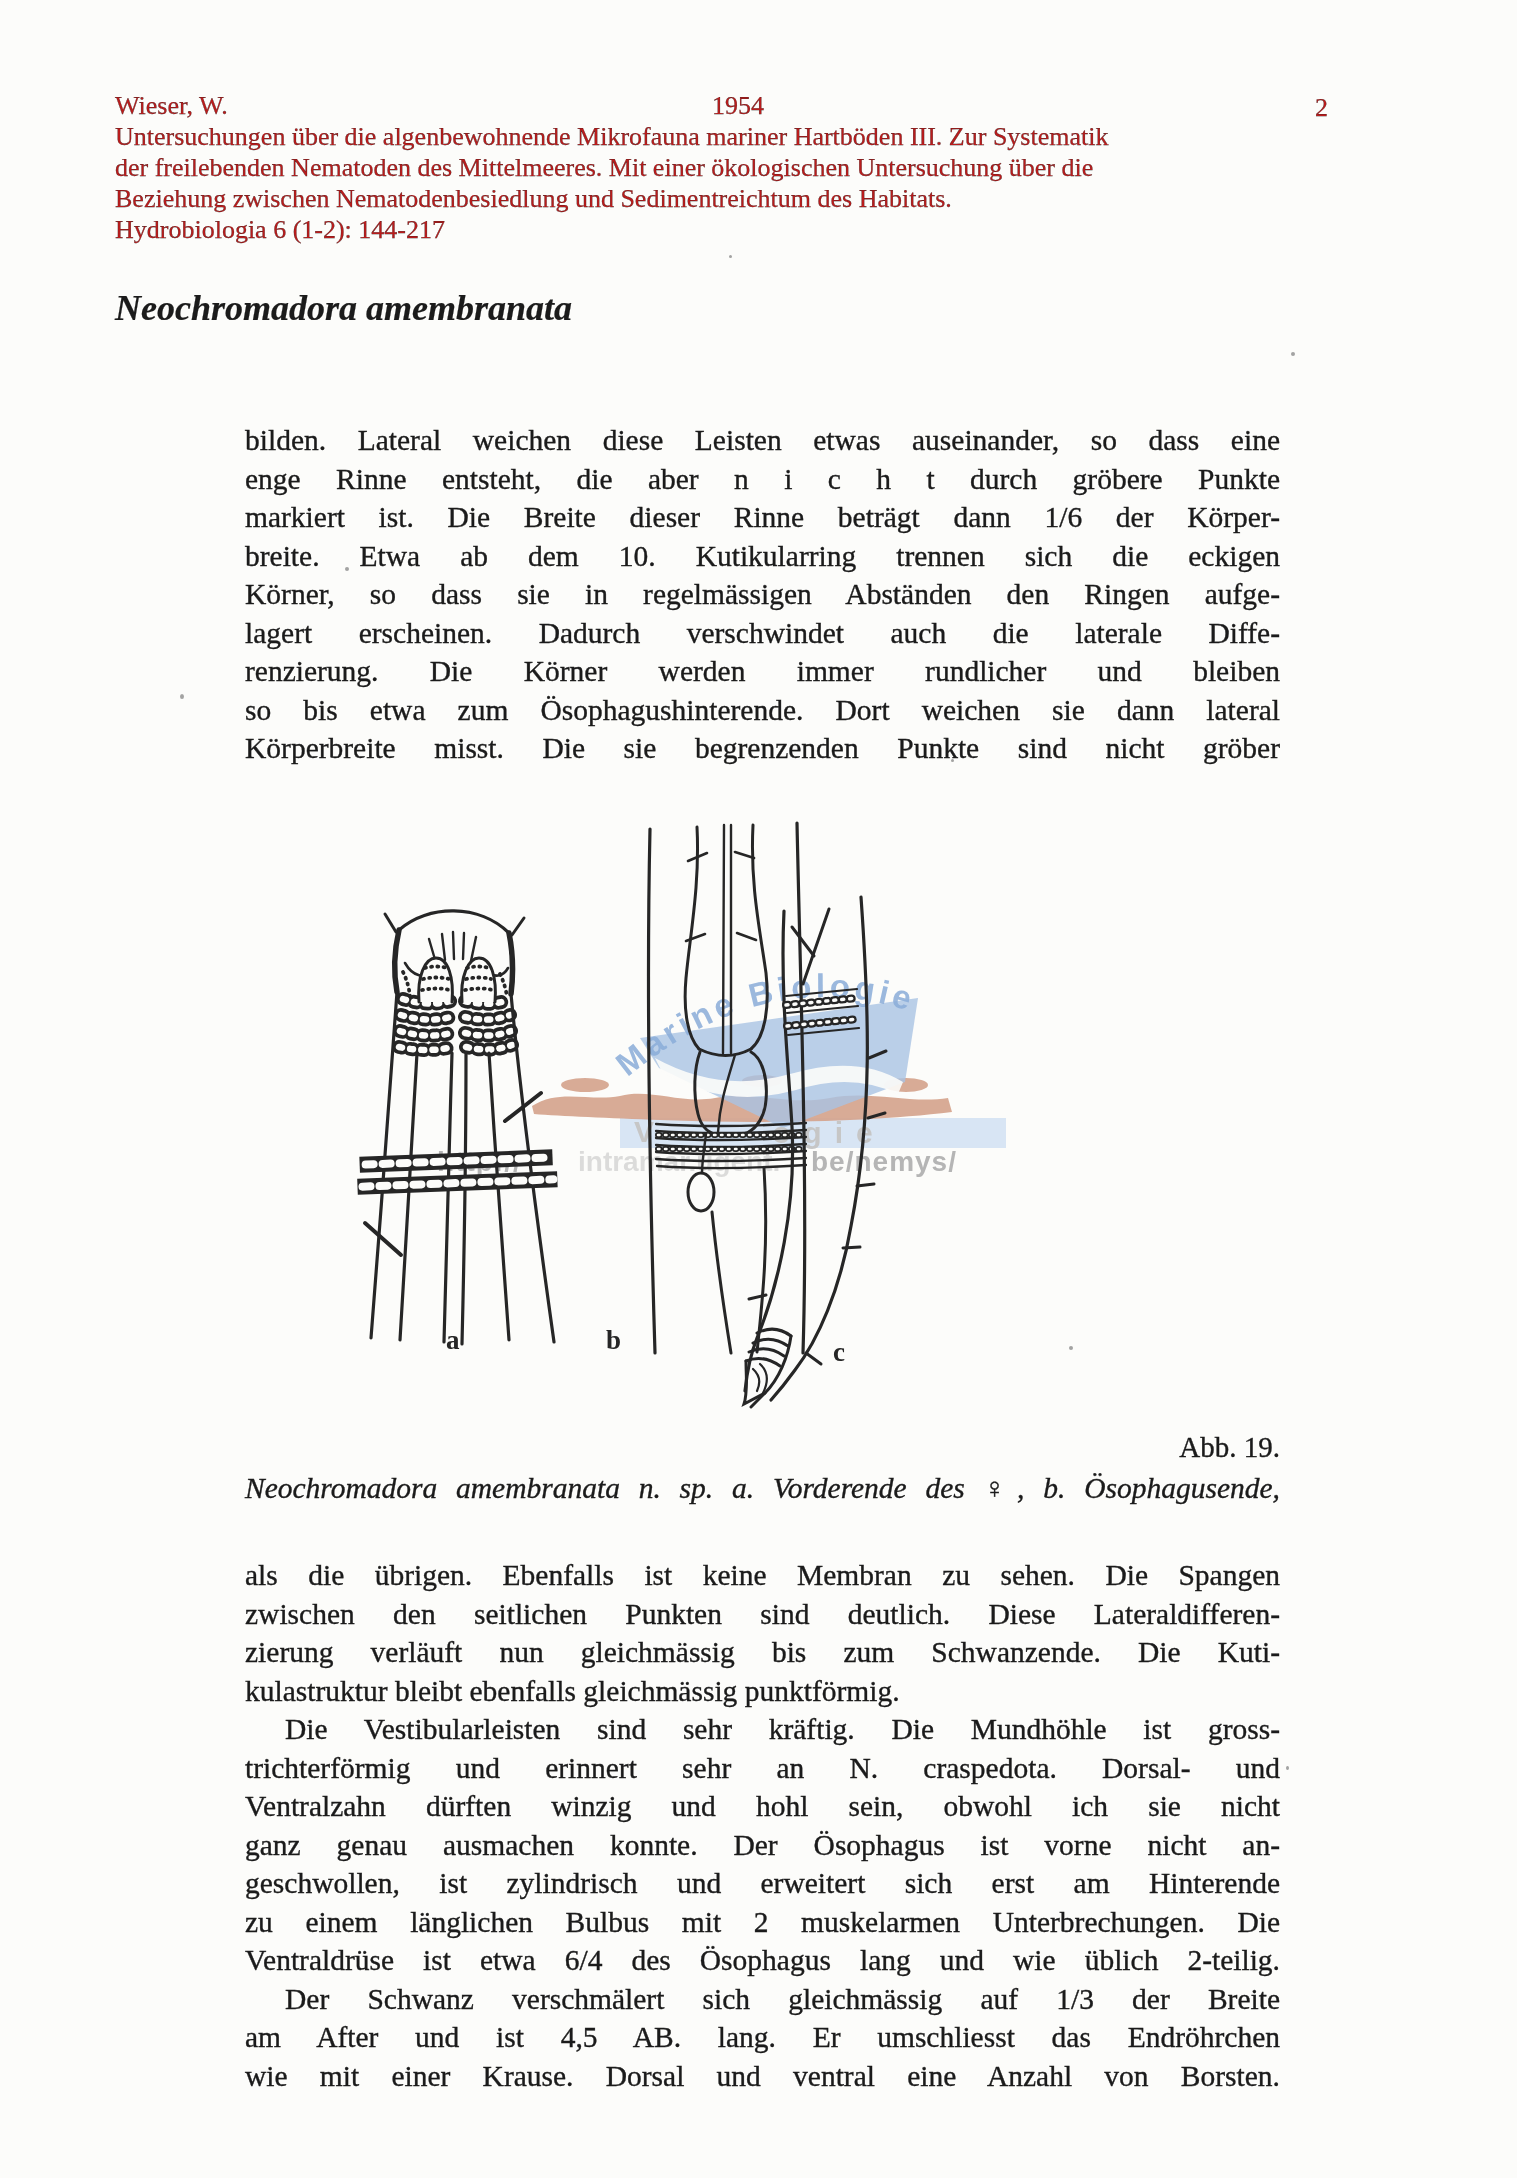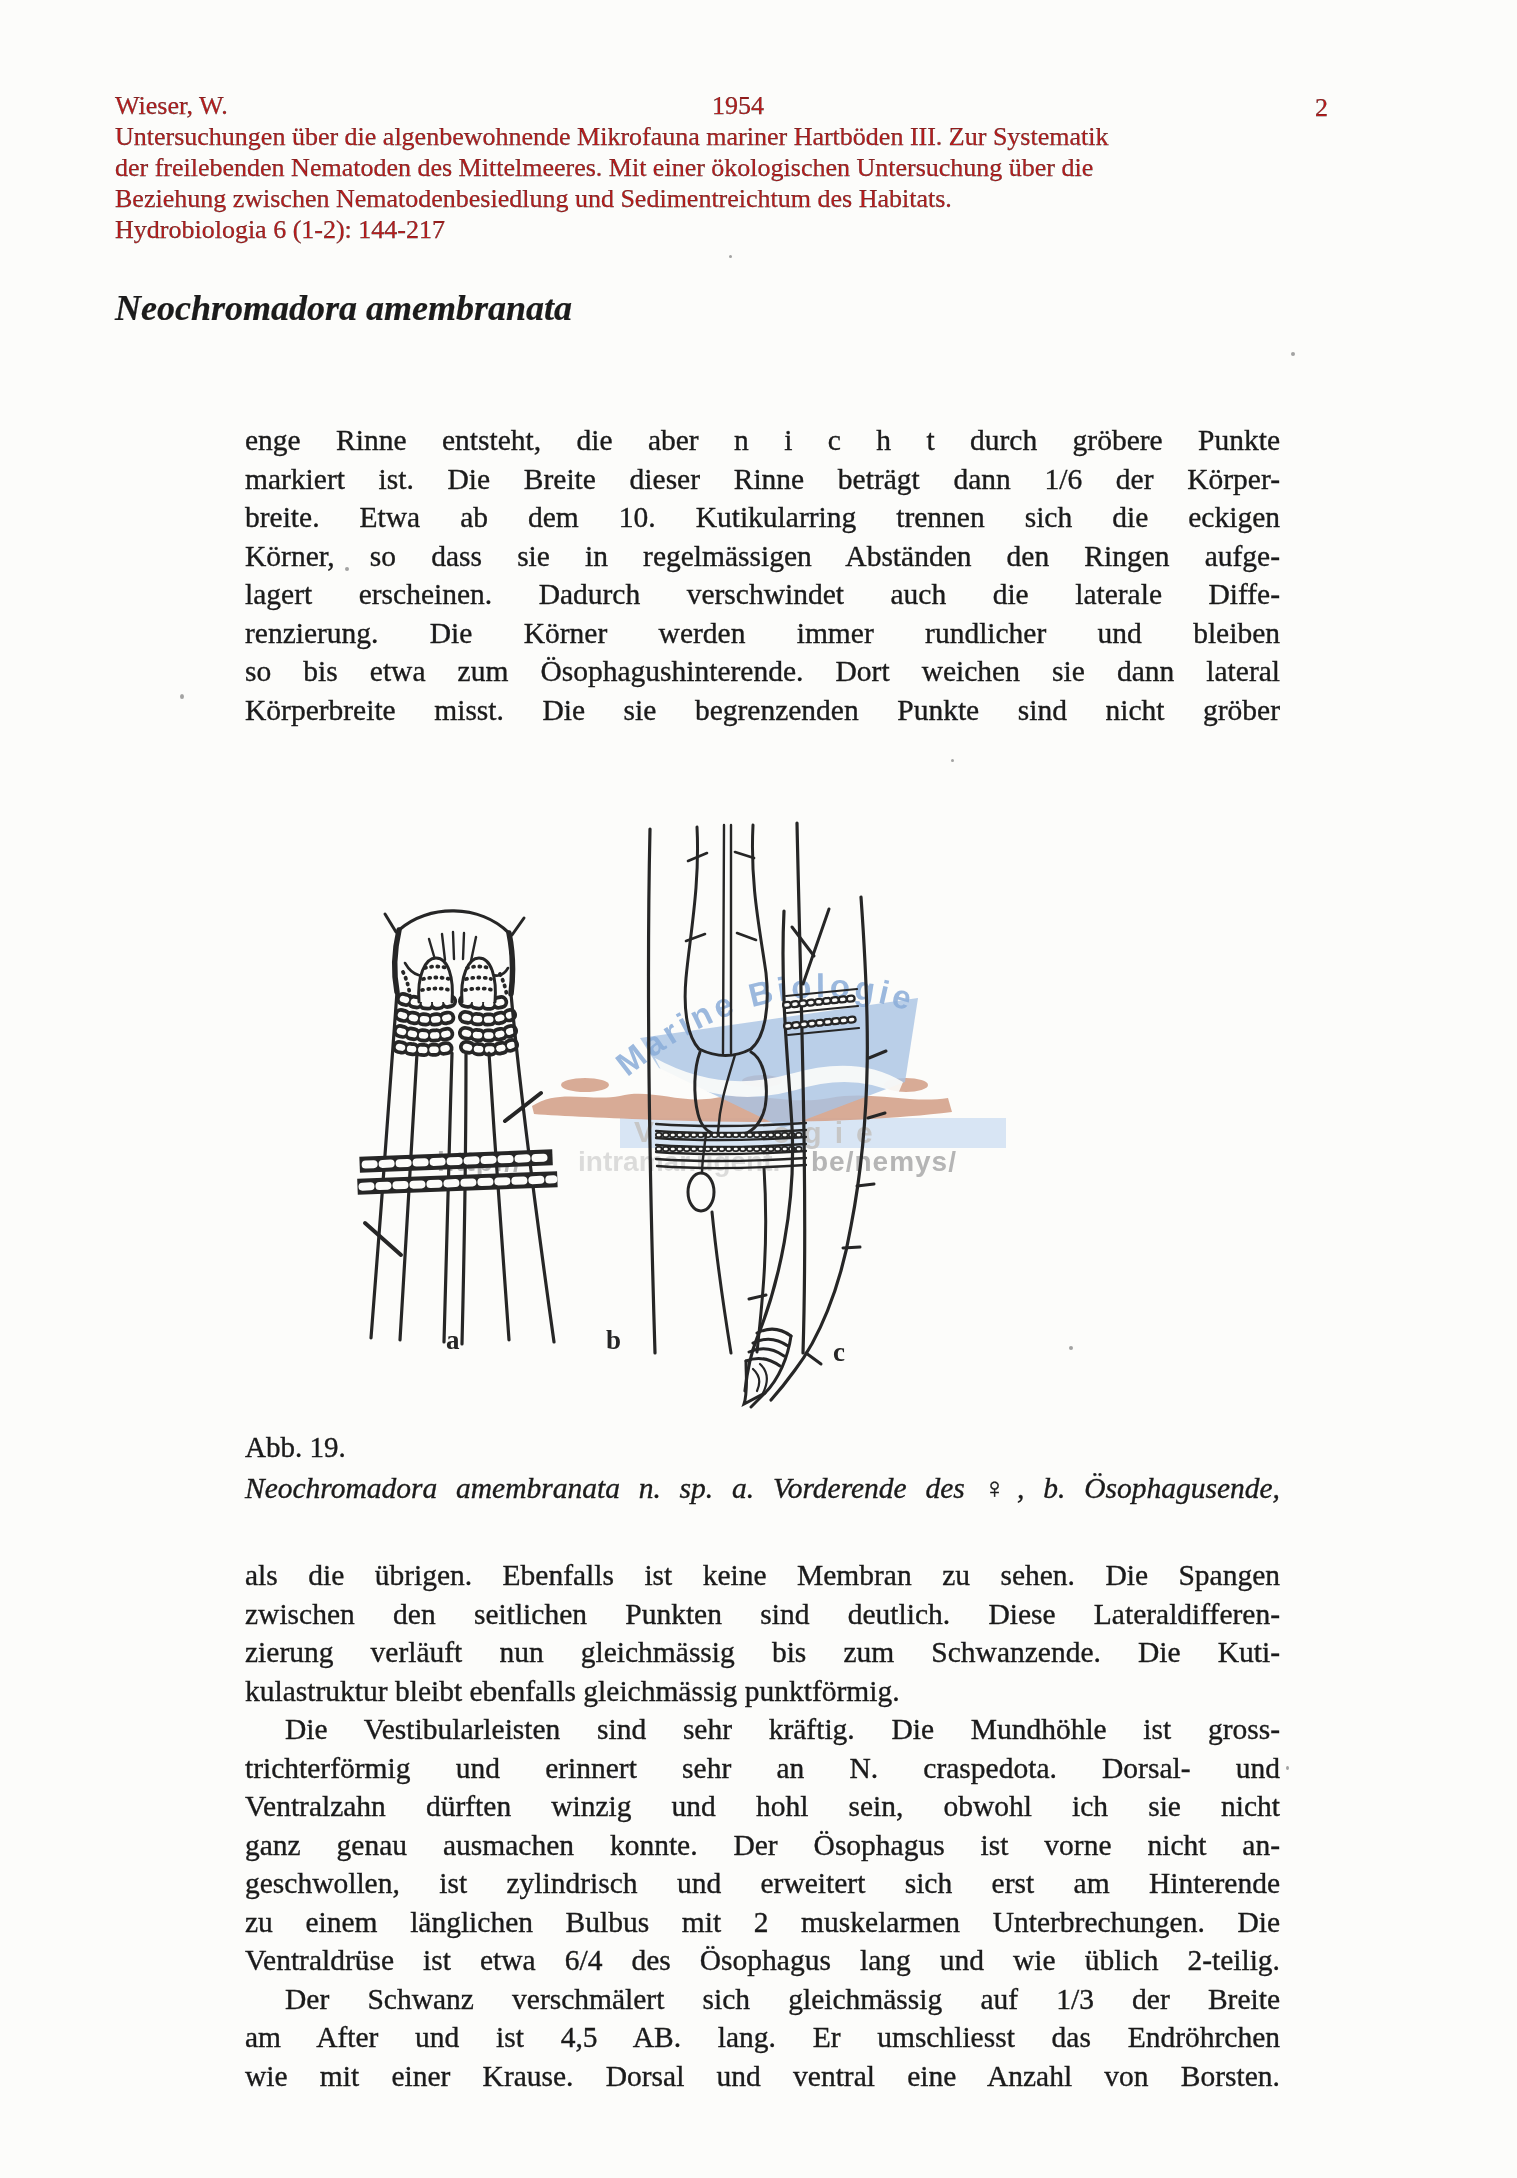--- a/index.html
+++ b/index.html
@@ -18,21 +18,21 @@
   .block{width:1035px;}
   .bl{
     width:1035px;height:38.5px;
     font-size:29.5px;line-height:38.5px;
     text-align:justify;text-align-last:justify;
     -webkit-text-stroke:0.35px #191919;
     white-space:normal;
   }
   .bl.end{text-align-last:left;}
   .bl.ind{text-indent:40px;}
-  .caption-title{width:1035px;text-align:left;font-size:29px;line-height:38px;-webkit-text-stroke:0.35px #191919;}
+  .caption-title{width:1035px;text-align:right;font-size:29px;line-height:38px;-webkit-text-stroke:0.35px #191919;}
   
   .speck{position:absolute;background:#5a5a5a;border-radius:50%;opacity:.55;}
   svg text{font-family:"Liberation Serif",serif;}
   .wm-sans{font-family:"Liberation Sans",sans-serif;}
 </style>
 </head>
 <body>
 
 <div class="abs hdr" style="left:115px;top:90px;">Wieser, W.</div>
 <div class="abs hdr" style="left:712px;top:90px;">1954</div>
@@ -41,20 +41,21 @@
 <div class="abs hdr citation" style="left:115px;top:121px;">
   <div>Untersuchungen über die algenbewohnende Mikrofauna mariner Hartböden III. Zur Systematik</div>
   <div>der freilebenden Nematoden des Mittelmeeres. Mit einer ökologischen Untersuchung über die</div>
   <div>Beziehung zwischen Nematodenbesiedlung und Sedimentreichtum des Habitats.</div>
   <div>Hydrobiologia 6 (1-2): 144-217</div>
 </div>
 
 <div class="abs species" style="left:115px;top:287px;">Neochromadora amembranata</div>
 
 <div class="abs block" style="left:245px;top:421px;">
+  <div class="bl">bilden. Lateral weichen diese Leisten etwas auseinander, so dass eine</div>
   <div class="bl">enge Rinne entsteht, die aber n i c h t durch gröbere Punkte</div>
   <div class="bl">markiert ist. Die Breite dieser Rinne beträgt dann 1/6 der Körper-</div>
   <div class="bl">breite. Etwa ab dem 10. Kutikularring trennen sich die eckigen</div>
   <div class="bl">Körner, so dass sie in regelmässigen Abständen den Ringen aufge-</div>
   <div class="bl">lagert erscheinen. Dadurch verschwindet auch die laterale Diffe-</div>
   <div class="bl">renzierung. Die Körner werden immer rundlicher und bleiben</div>
   <div class="bl">so bis etwa zum Ösophagushinterende. Dort weichen sie dann lateral</div>
   <div class="bl">Körperbreite misst. Die sie begrenzenden Punkte sind nicht gröber</div>
 </div>
 

